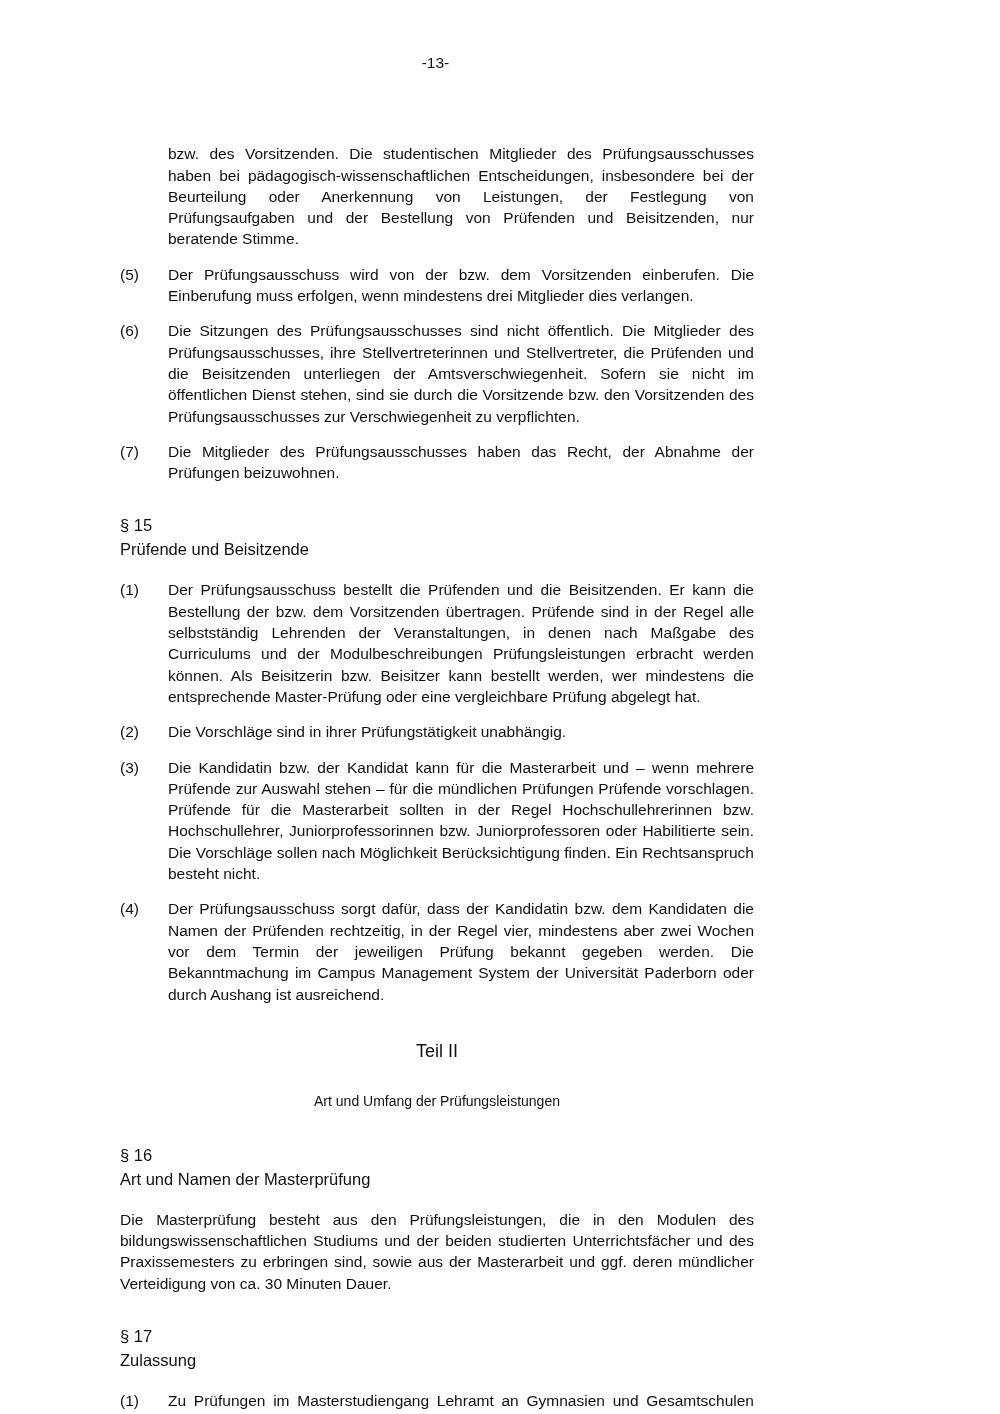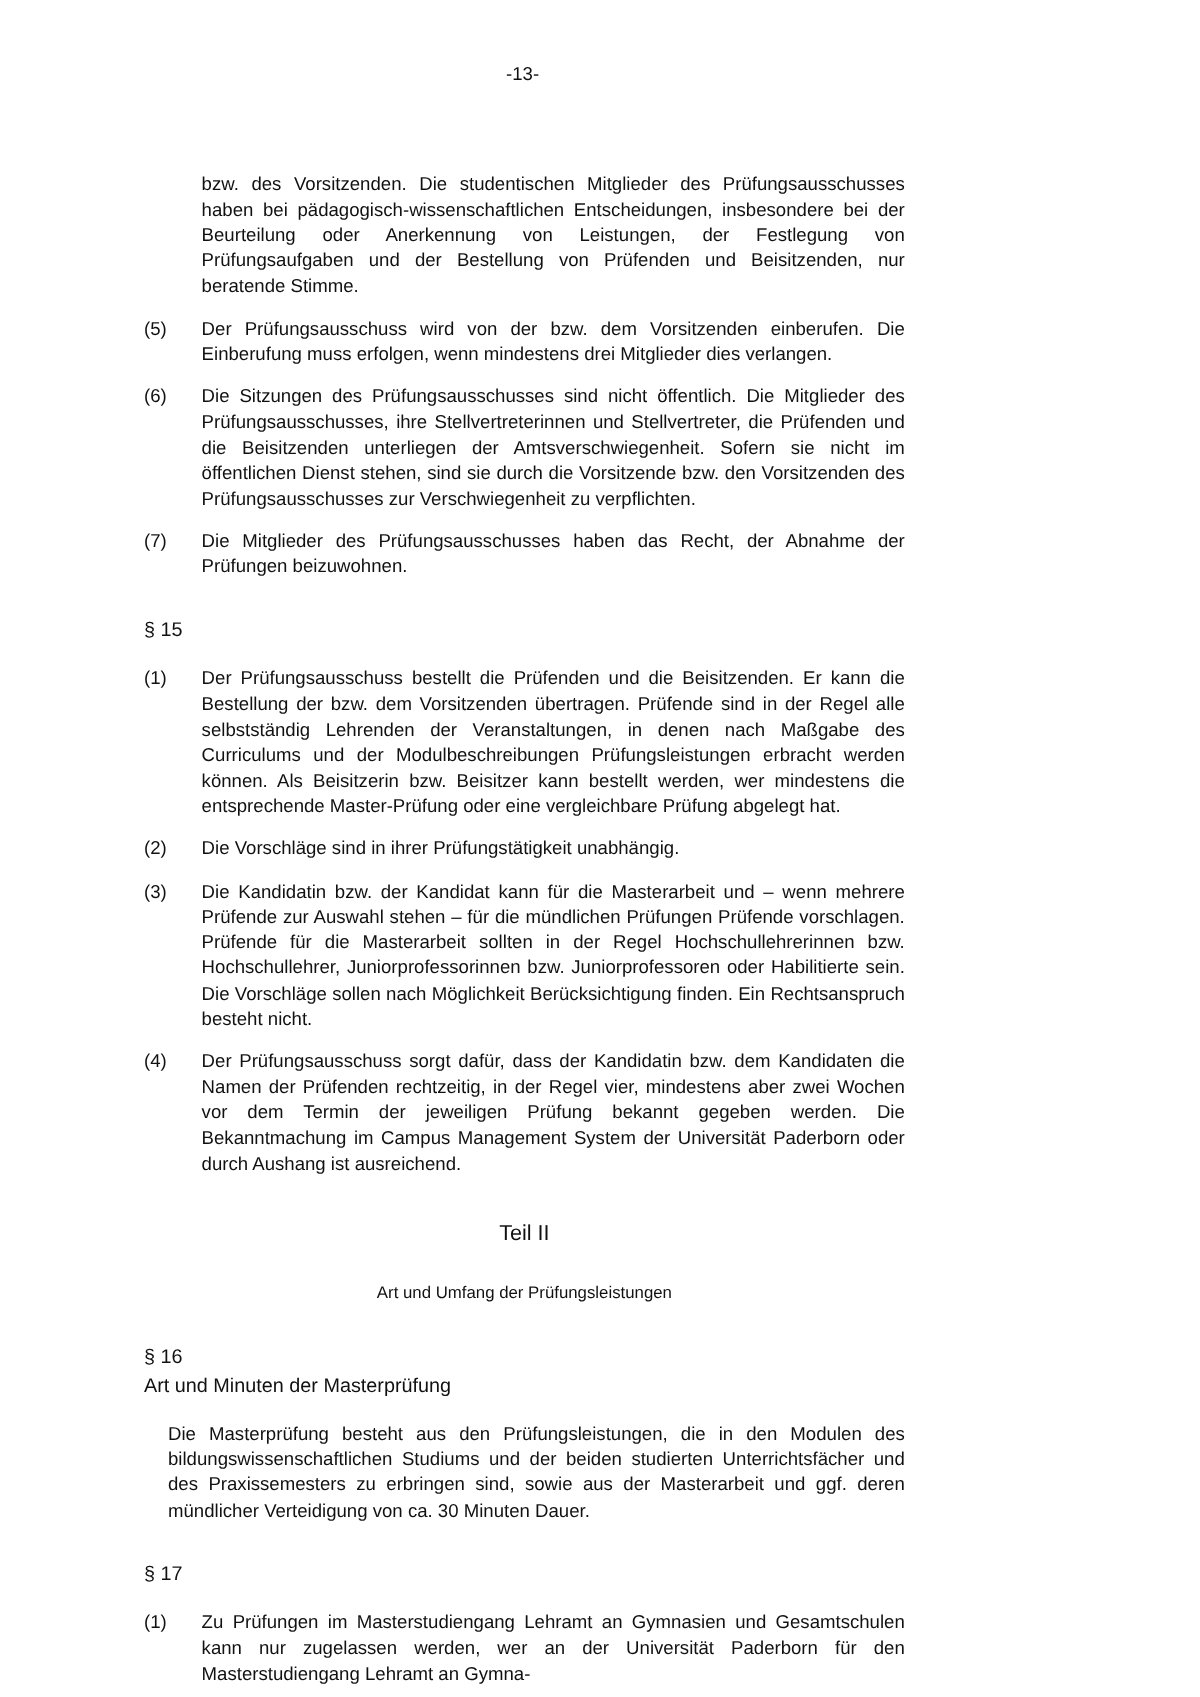--- a/index.html
+++ b/index.html
@@ -56,21 +56,20 @@
   .part-sub {
     text-align: center;
     font-size: 14px;
     line-height: 24px;
     margin: 26px 0 4px 0;
   }
   .plain {
     text-align: justify;
     margin-bottom: 14px;
     hyphens: auto;
-    margin-left: 20px;
   }
 </style>
 </head>
 <body>
 
 <div class="page">
 
   <div class="pageno">-13-</div>
 
   <main class="content">
@@ -87,20 +86,21 @@
       <p class="txt">Die Sitzungen des Prüfungsausschusses sind nicht öffentlich. Die Mitglieder des Prüfungsausschusses, ihre Stellvertreterinnen und Stellvertreter, die Prüfenden und die Beisitzenden unterliegen der Amtsverschwiegenheit. Sofern sie nicht im öffentlichen Dienst stehen, sind sie durch die Vorsitzende bzw. den Vorsitzenden des Prüfungsausschusses zur Verschwiegenheit zu verpflichten.</p>
     </div>
 
     <div class="item">
       <span class="num">(7)</span>
       <p class="txt">Die Mitglieder des Prüfungsausschusses haben das Recht, der Abnahme der Prüfungen beizuwohnen.</p>
     </div>
 
     <div class="sec-head">
       <div>§ 15</div>
+      <div>Prüfende und Beisitzende</div>
     </div>
 
     <div class="item">
       <span class="num">(1)</span>
       <p class="txt">Der Prüfungsausschuss bestellt die Prüfenden und die Beisitzenden. Er kann die Bestellung der bzw. dem Vorsitzenden übertragen. Prüfende sind in der Regel alle selbstständig Lehrenden der Veranstaltungen, in denen nach Maßgabe des Curriculums und der Modulbeschreibungen Prüfungsleistungen erbracht werden können. Als Beisitzerin bzw. Beisitzer kann bestellt werden, wer mindestens die entsprechende Master-Prüfung oder eine vergleichbare Prüfung abgelegt hat.</p>
     </div>
 
     <div class="item">
       <span class="num">(2)</span>
       <p class="txt">Die Vorschläge sind in ihrer Prüfungstätigkeit unabhängig.</p>
@@ -115,27 +115,28 @@
       <span class="num">(4)</span>
       <p class="txt">Der Prüfungsausschuss sorgt dafür, dass der Kandidatin bzw. dem Kandidaten die Namen der Prüfenden rechtzeitig, in der Regel vier, mindestens aber zwei Wochen vor dem Termin der jeweiligen Prüfung bekannt gegeben werden. Die Bekanntmachung im Campus Management System der Universität Paderborn oder durch Aushang ist ausreichend.</p>
     </div>
 
     <div class="part-head">Teil II</div>
 
     <div class="part-sub">Art und Umfang der Prüfungsleistungen</div>
 
     <div class="sec-head">
       <div>§ 16</div>
-      <div>Art und Minuten der Masterprüfung</div>
+      <div>Art und Namen der Masterprüfung</div>
     </div>
 
     <p class="plain">Die Masterprüfung besteht aus den Prüfungsleistungen, die in den Modulen des bildungswissenschaftlichen Studiums und der beiden studierten Unterrichtsfächer und des Praxissemesters zu erbringen sind, sowie aus der Masterarbeit und ggf. deren mündlicher Verteidigung von ca. 30 Minuten Dauer.</p>
 
     <div class="sec-head">
       <div>§ 17</div>
+      <div>Zulassung</div>
     </div>
 
     <div class="item">
       <span class="num">(1)</span>
       <p class="txt">Zu Prüfungen im Masterstudiengang Lehramt an Gymnasien und Gesamtschulen kann nur zugelassen werden, wer an der Universität Paderborn für den Masterstudiengang Lehramt an Gymna-</p>
     </div>
 
   </main>
 </div>
 

